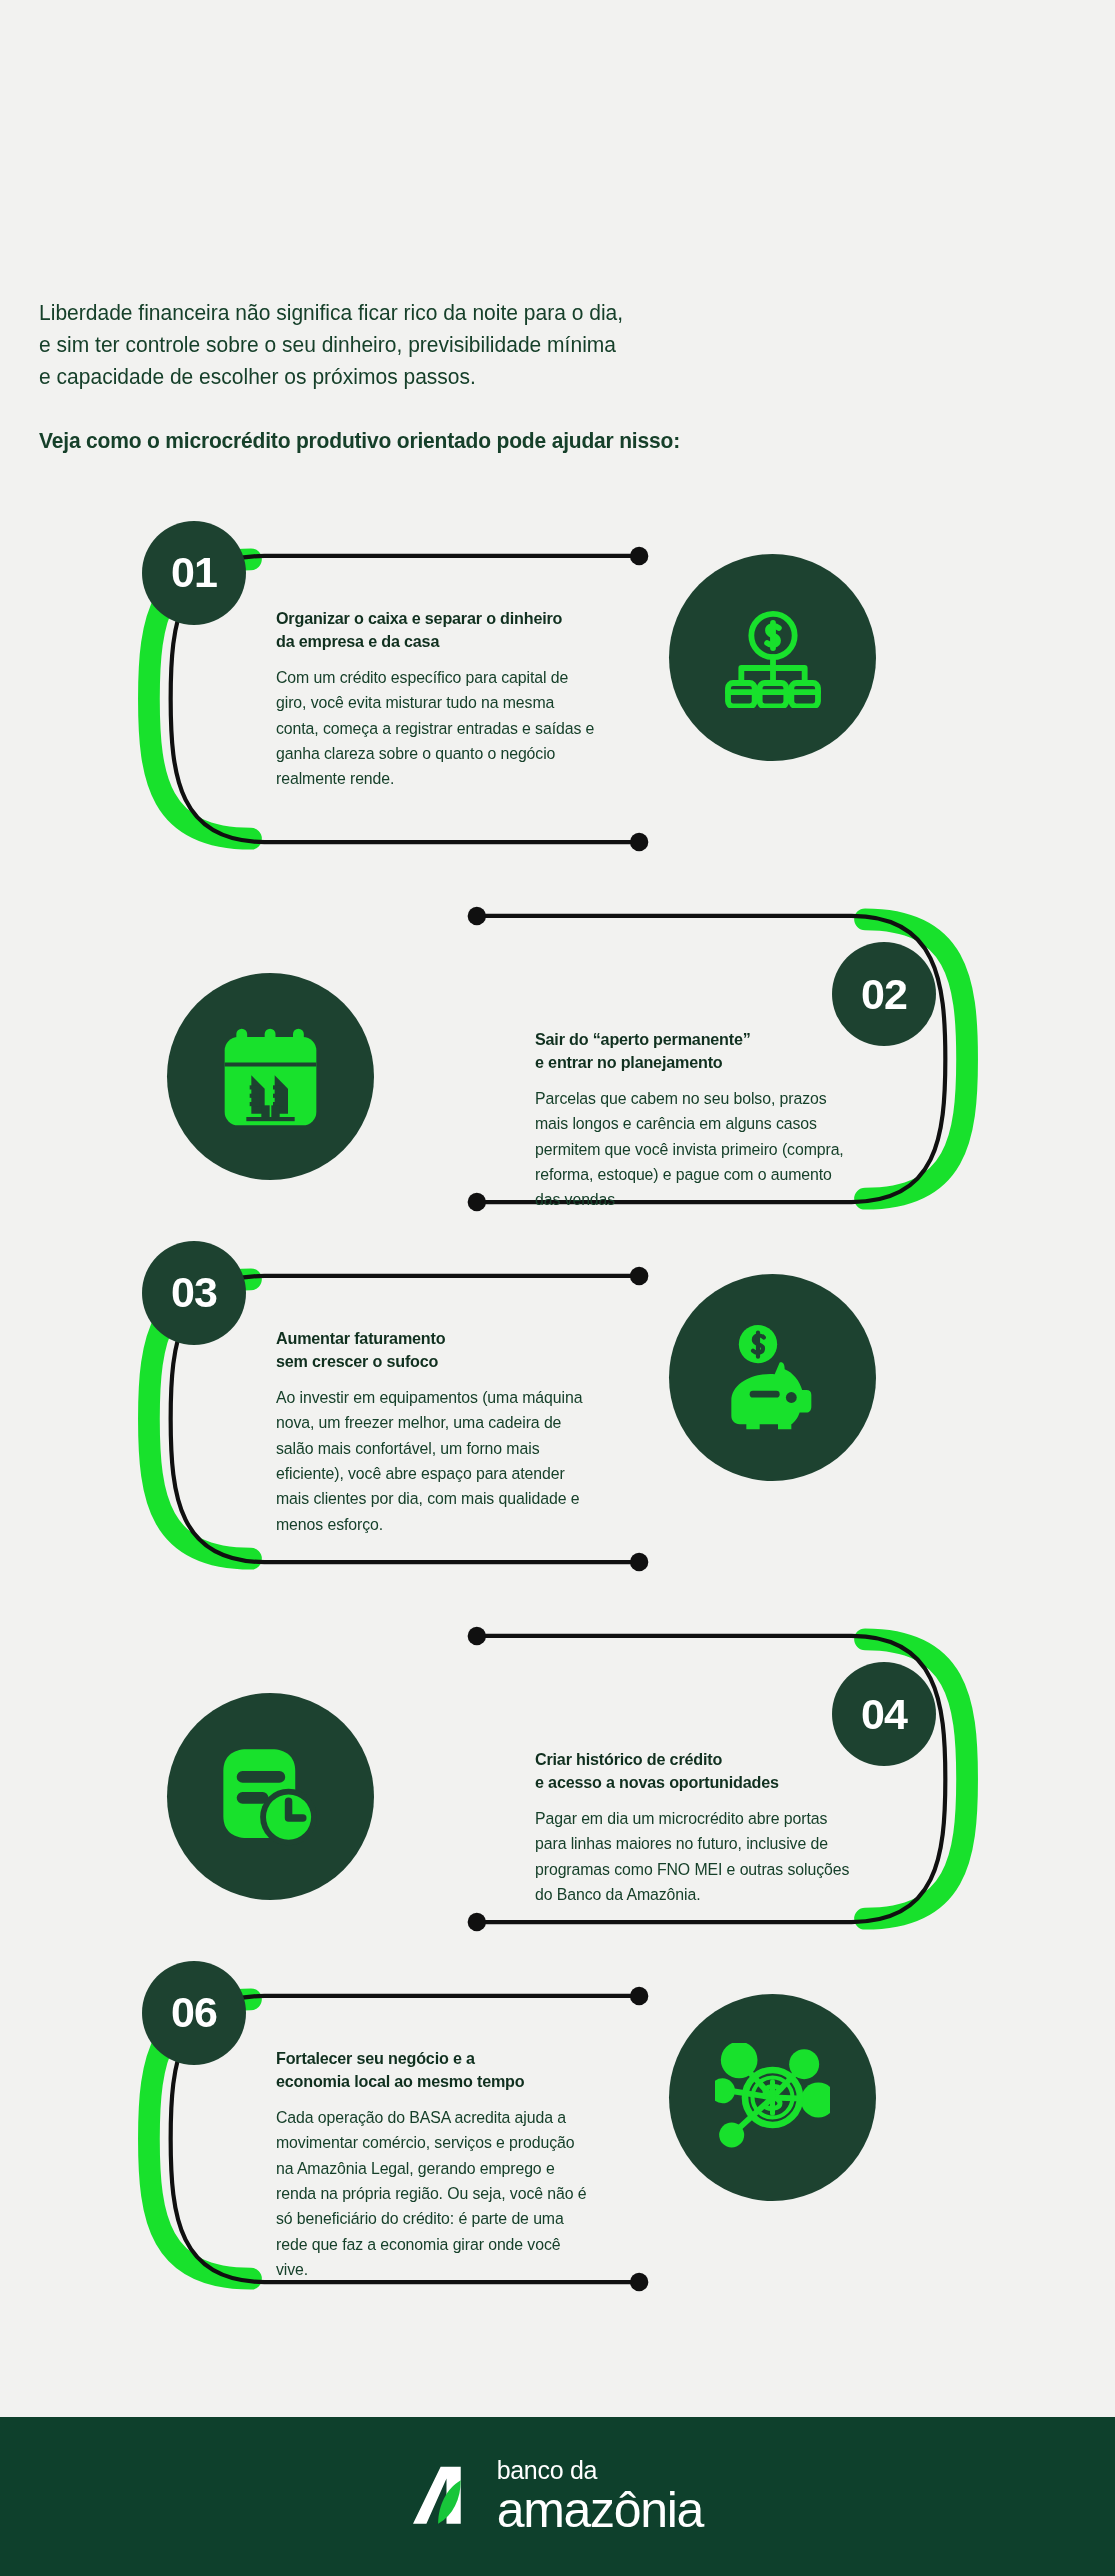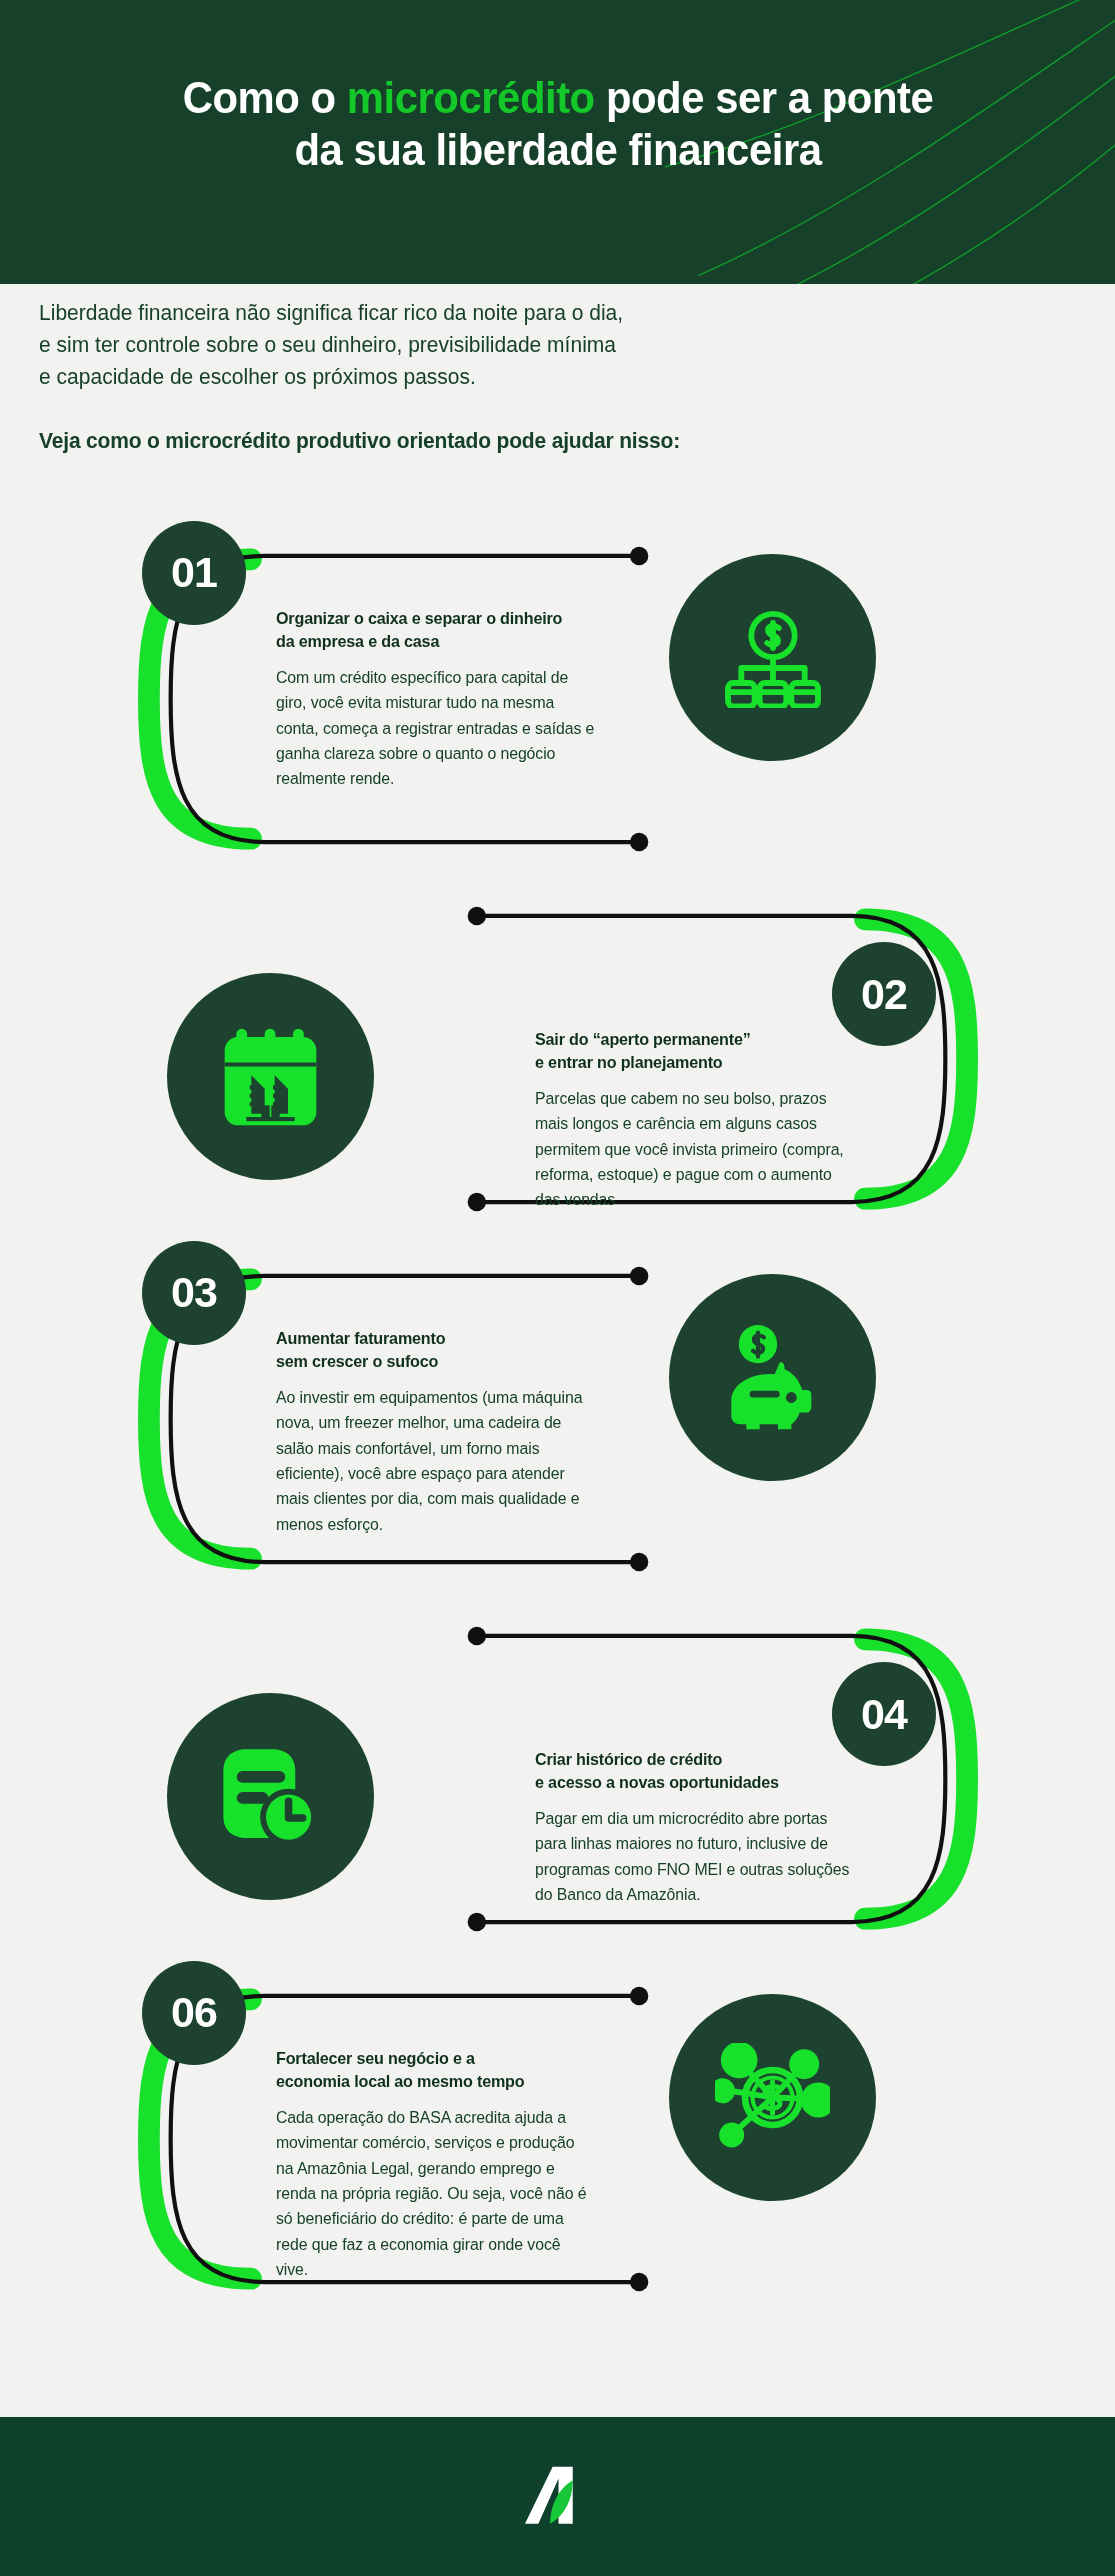--- a/index.html
+++ b/index.html
@@ -153,34 +153,20 @@
   .logo-bottom {
     color: #ffffff; font-size: 50px; font-weight: 400;
     letter-spacing: -1.3px;
   }
 </style>
 </head>
 <body>
 
 <div id="page">
 
-  <div class="header">
-    <svg class="header-decor" viewBox="0 0 560 340" width="468" height="284">
-      <g fill="none" stroke="#0f9d2a" stroke-width="1.6">
-        <path d="M 20 200 C 200 150 380 60 560 -20"></path>
-        <path d="M 60 330 C 240 250 420 120 580 10"></path>
-        <path d="M 170 345 C 330 265 470 160 600 60"></path>
-        <path d="M 300 350 C 420 285 520 210 610 130"></path>
-      </g>
-    </svg>
-    <div class="header-title">
-      <span>Como o </span><span class="hl">microcrédito</span><span> pode ser a ponte</span><br>
-      <span>da sua liberdade financeira</span>
-    </div>
-  </div>
 
   <div class="intro">
     <div class="intro-lead">
       <div>Liberdade financeira não significa ficar rico da noite para o dia,</div>
       <div>e sim ter controle sobre o seu dinheiro, previsibilidade mínima</div>
       <div>e capacidade de escolher os próximos passos.</div>
     </div>
     <div class="intro-cta">Veja como o microcrédito produtivo orientado pode ajudar nisso:</div>
   </div>
 
@@ -372,17 +358,21 @@
     </div>
 
   </div>
 
   <div class="footer">
     <div class="logo">
       <svg width="67" height="64" viewBox="0 0 80 76">
         <path d="M 33 2 L 57 2 L 57 70 L 40 70 L 40 16 L 16 70 L 0 70 Z" fill="#ffffff"></path>
         <path d="M 57 18 C 57 40 48 60 30 70 C 30 48 40 28 57 18 Z" fill="#18c63a"></path>
       </svg>
+      <div class="logo-word">
+        <span class="logo-top">banco da</span>
+        <span class="logo-bottom">amazônia</span>
+      </div>
     </div>
   </div>
 
 </div>
 
 
 </body></html>

